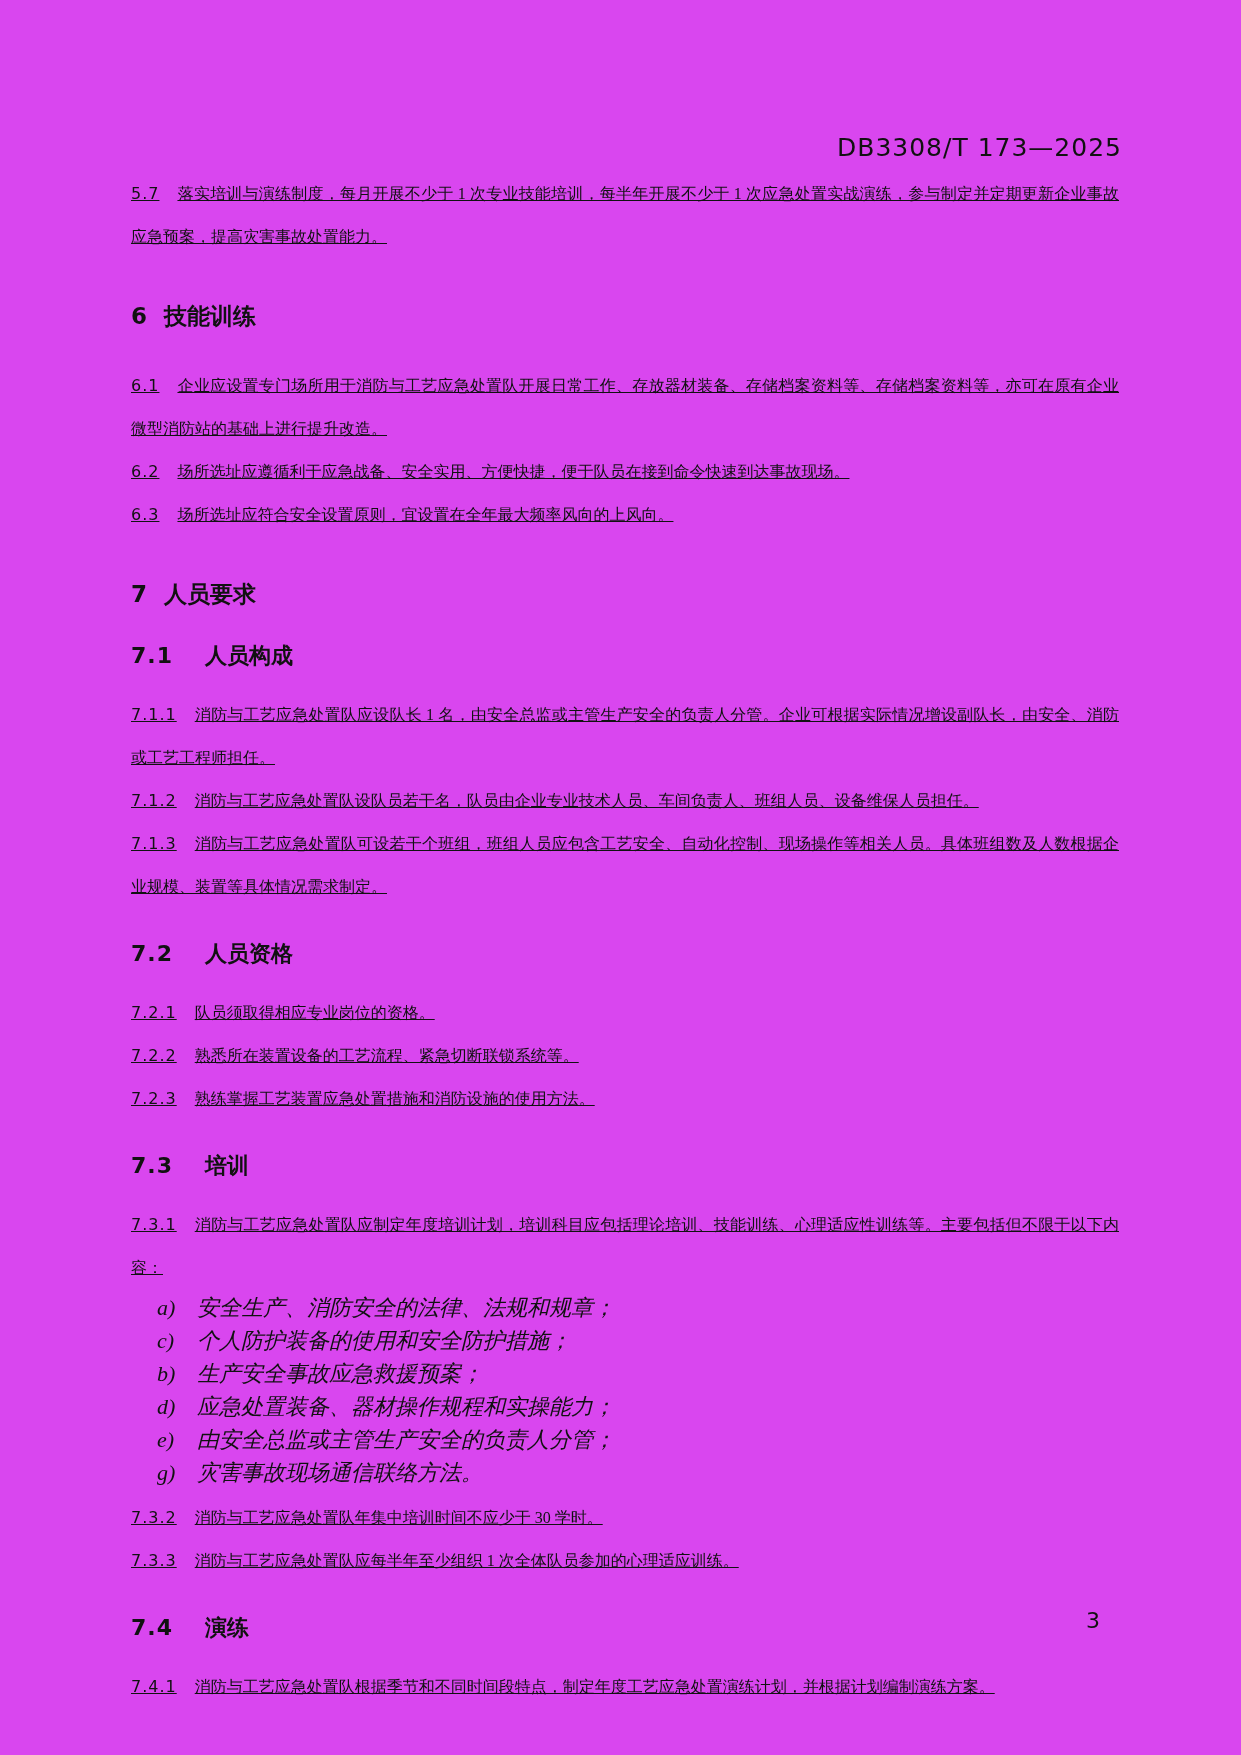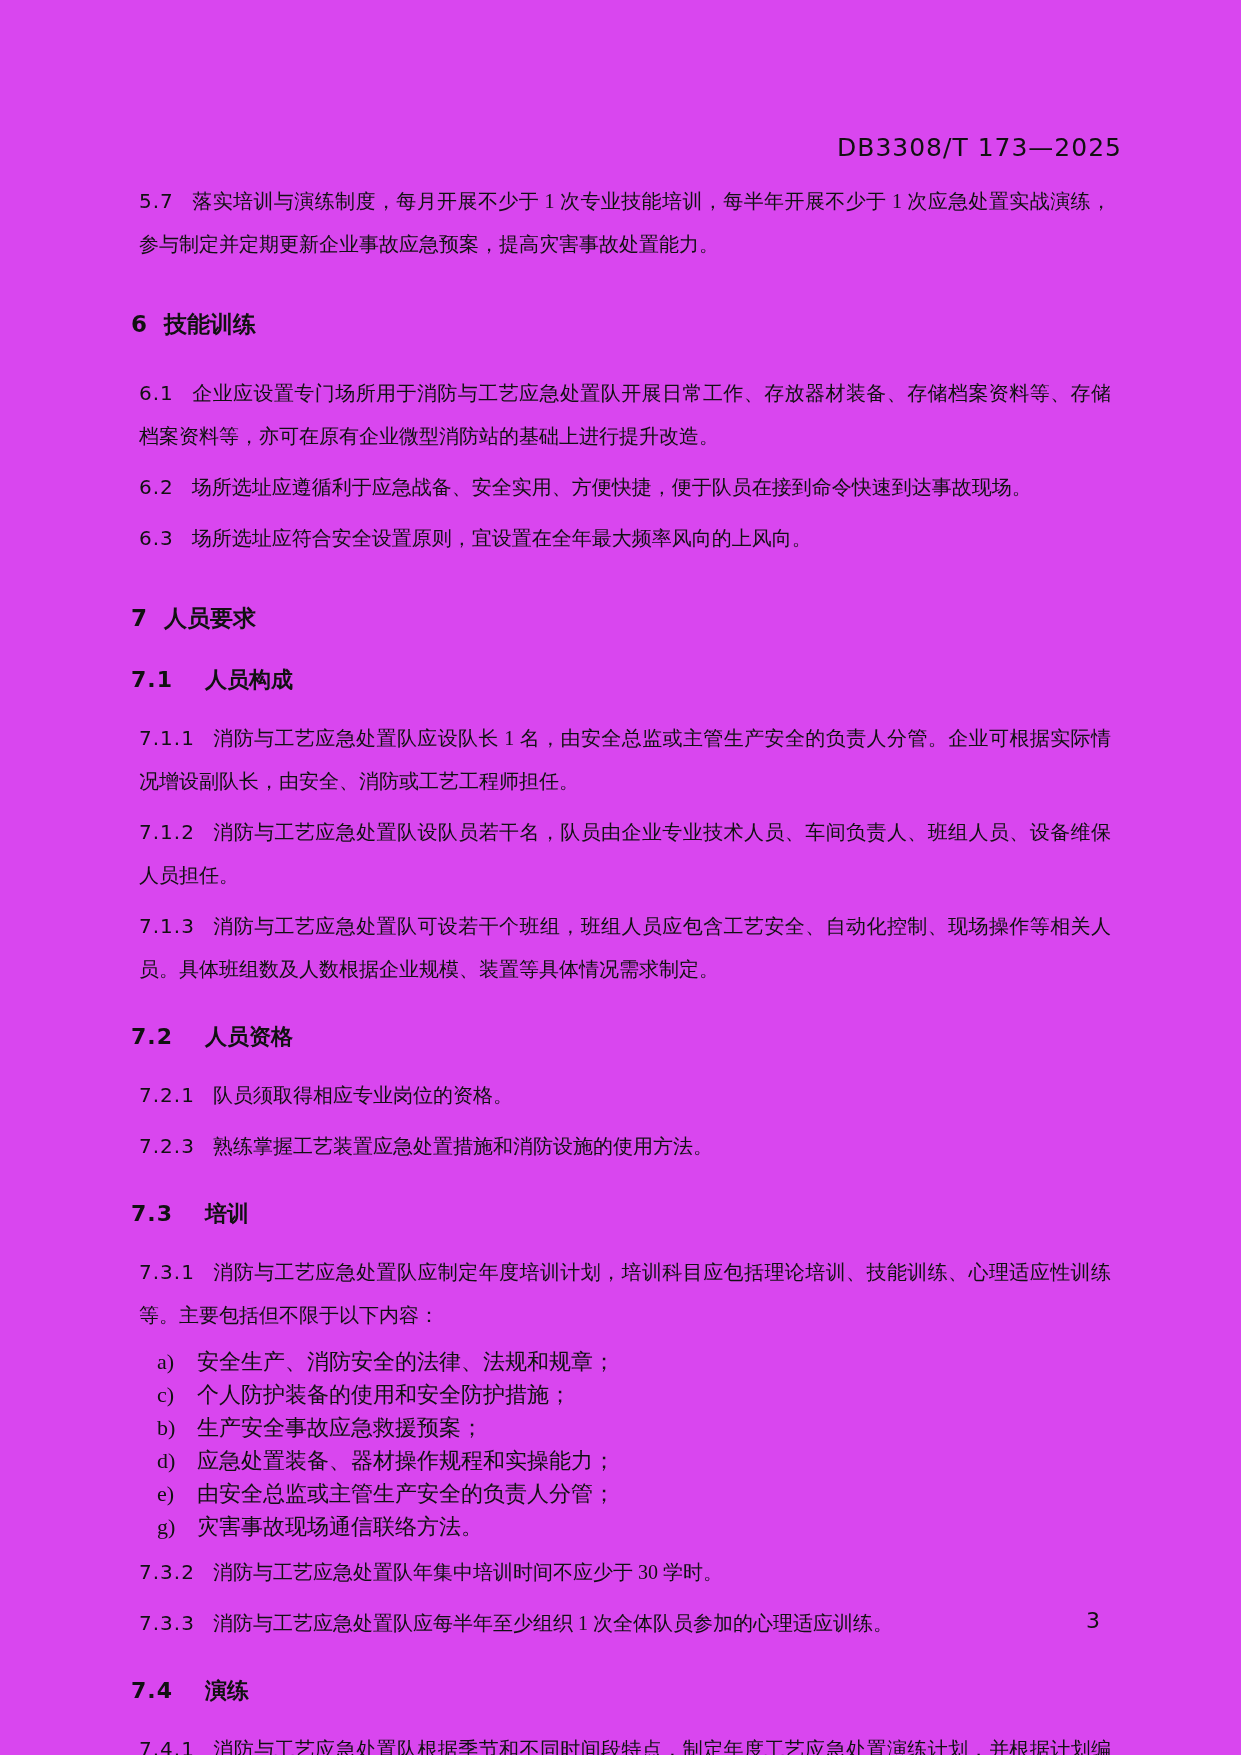--- a/index.html
+++ b/index.html
@@ -19,24 +19,25 @@
     font-size:25px;
     letter-spacing:1px;
     color:#111;
   }
   .content{
     position:absolute;
     left:131px;top:172px;
     width:988px;
   }
   .para{
-    margin:8px;
-    font-size:20px;
+    margin:0;
+    font-size:16px;
     line-height:43px;
     text-align:justify;
+    text-decoration:underline;
   }
   .num{
     font-family:"DejaVu Sans","Liberation Sans",sans-serif;
     margin-right:18px;
     letter-spacing:1px;
   }
   .h1{
     margin:44px 0 34px 0;
     font-family:"DejaVu Sans","Liberation Sans",sans-serif;
     font-weight:bold;
@@ -45,21 +46,21 @@
   }
   .h1 .num{margin-right:16px;}
   .h2{
     margin:32px 0 24px 0;
     font-family:"DejaVu Sans","Liberation Sans",sans-serif;
     font-weight:bold;
     font-size:22px;
     line-height:27px;
   }
   .h2 .num{margin-right:32px;}
-  .list{margin:2px 0 0 0;}
+  .list{margin:2px 0 7px 0;font-style:italic;}
   .list-item{
     font-size:22px;
     line-height:33px;
     padding-left:26px;
   }
   .li-label{
     display:inline-block;
     min-width:24px;
     margin-right:16px;
     font-family:"Liberation Serif","DejaVu Serif",serif;
@@ -93,20 +94,21 @@
 
     <h2 class="h2"><span class="num">7.1</span><span>人员构成</span></h2>
 
     <p class="para"><span class="num">7.1.1</span><span>消防与工艺应急处置队应设队长 1 名，由安全总监或主管生产安全的负责人分管。企业可根据实际情况增设副队长，由安全、消防或工艺工程师担任。</span></p>
     <p class="para"><span class="num">7.1.2</span><span>消防与工艺应急处置队设队员若干名，队员由企业专业技术人员、车间负责人、班组人员、设备维保人员担任。</span></p>
     <p class="para"><span class="num">7.1.3</span><span>消防与工艺应急处置队可设若干个班组，班组人员应包含工艺安全、自动化控制、现场操作等相关人员。具体班组数及人数根据企业规模、装置等具体情况需求制定。</span></p>
 
     <h2 class="h2"><span class="num">7.2</span><span>人员资格</span></h2>
 
     <p class="para"><span class="num">7.2.1</span><span>队员须取得相应专业岗位的资格。</span></p>
+    <p class="para"><span class="num">7.2.2</span><span>熟悉所在装置设备的工艺流程、紧急切断联锁系统等。</span></p>
     <p class="para"><span class="num">7.2.3</span><span>熟练掌握工艺装置应急处置措施和消防设施的使用方法。</span></p>
 
     <h2 class="h2"><span class="num">7.3</span><span>培训</span></h2>
 
     <p class="para"><span class="num">7.3.1</span><span>消防与工艺应急处置队应制定年度培训计划，培训科目应包括理论培训、技能训练、心理适应性训练等。主要包括但不限于以下内容：</span></p>
 
     <div class="list">
       <div class="list-item"><span class="li-label">a)</span><span>安全生产、消防安全的法律、法规和规章；</span></div>
       <div class="list-item"><span class="li-label">c)</span><span>个人防护装备的使用和安全防护措施；</span></div>
       <div class="list-item"><span class="li-label">b)</span><span>生产安全事故应急救援预案；</span></div>

